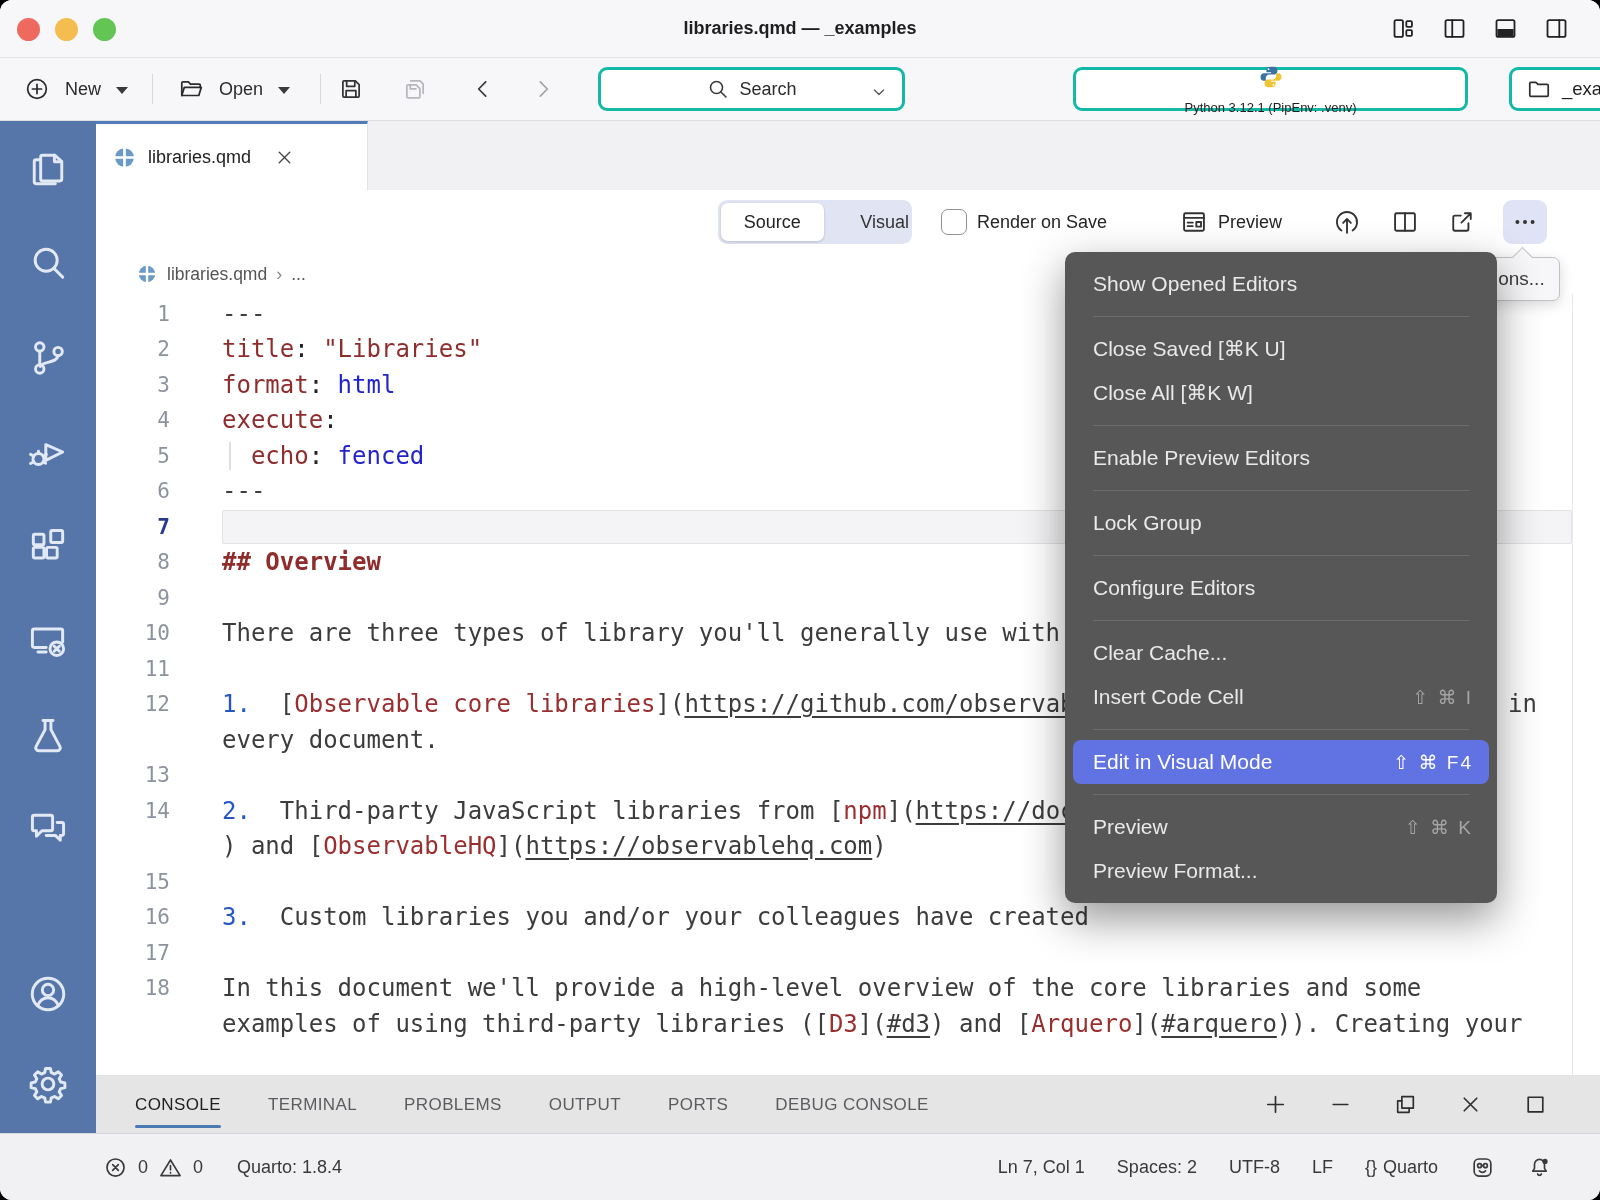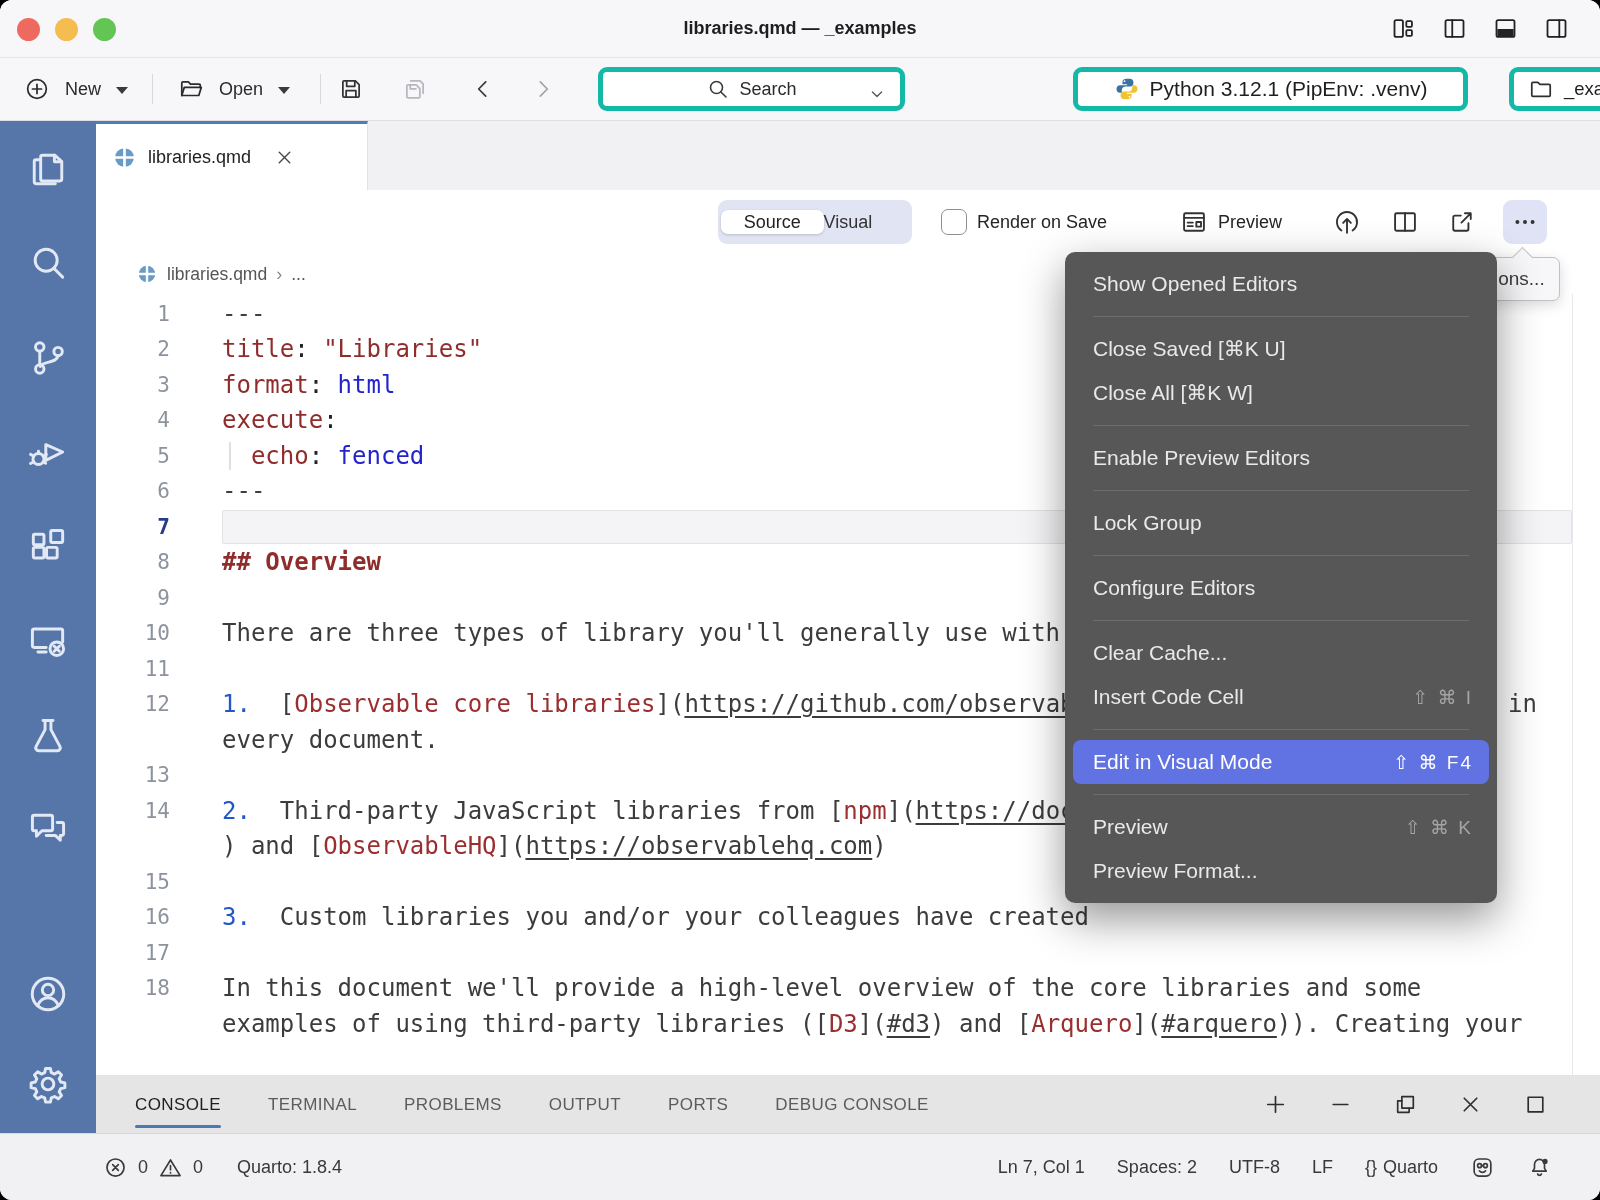--- a/index.html
+++ b/index.html
@@ -13,38 +13,38 @@
   .win-title{position:absolute;left:0;right:0;top:0;height:57px;display:flex;align-items:center;justify-content:center;font-size:18px;font-weight:600;color:#1e1e20;}
   .winctl{position:absolute;right:30px;top:15px;display:flex;gap:24px;color:#222;}
   .winctl .ic{width:27px;height:27px;}
   
   .toolbar{position:absolute;left:0;top:58px;right:0;height:62px;background:#f7f7f9;border-bottom:1px solid #dfdfe3;}
   .tb-item{position:absolute;top:0;height:62px;display:flex;align-items:center;gap:15px;font-size:18px;color:#2b2b2d;}
   .tb-sep{position:absolute;top:16px;width:1px;height:30px;background:#d8d8dc;}
   .ic26{width:26px;height:26px;}
   .ic24{width:24px;height:24px;}
   .caret{width:0;height:0;border-left:6px solid transparent;border-right:6px solid transparent;border-top:7px solid #3a3a3c;margin-top:3px;}
-  .pill{position:absolute;top:9px;height:44px;background:#fff;border:5px solid #14b8a6;border-radius:9px;display:flex;align-items:center;box-sizing:border-box;}
+  .pill{position:absolute;top:9px;height:44px;background:#fff;border:3px solid #14b8a6;border-radius:9px;display:flex;align-items:center;box-sizing:border-box;}
   .search-pill{left:598px;width:307px;justify-content:center;gap:9px;color:#2b2b2d;font-size:18px;}
   .search-chev{position:absolute;right:13px;top:12px;width:20px;height:20px;color:#555;}
-  .interp-pill{left:1073px;width:395px;justify-content:center;gap:10px;font-size:21px;color:#1f1f21;}
+  .interp-pill{left:1073px;width:395px;justify-content:center;gap:10px;font-size:13px;color:#1f1f21;flex-direction:column;}
   .proj-pill{left:1509px;width:180px;gap:10px;padding-left:14px;font-size:18.5px;color:#1f1f21;}
   
   .activitybar{position:absolute;left:0;top:121px;width:96px;height:1012px;background:#5676aa;color:#e2e9f4;}
   .ai{position:absolute;left:26px;width:44px;height:44px;}
   
   .tabstrip{position:absolute;left:96px;top:121px;right:0;height:69px;background:#f1f1f4;border-bottom:1px solid #e7e7ea;}
   .tab{position:absolute;left:0;top:0;width:272px;height:70px;background:#fff;border-top:3px solid #527cb8;border-right:1px solid #e3e3e6;box-sizing:border-box;display:flex;align-items:center;padding:0 16px;gap:11px;font-size:18px;color:#222;}
   .tab .q{width:25px;height:25px;}
   .tab .x{width:21px;height:21px;color:#444;margin-left:12px;}
   
   .edtool{position:absolute;left:96px;top:190px;right:0;height:64px;background:#fff;}
   .seg{position:absolute;left:622px;top:10px;width:194px;height:44px;background:#e1e4f3;border-radius:9px;display:flex;align-items:center;padding:3px;box-sizing:border-box;font-size:18px;color:#222;}
-  .seg .on{background:#fff;border-radius:7px;height:24px;display:flex;align-items:center;justify-content:center;flex:1.2;box-shadow:0 1px 3px rgba(0,0,0,.18);}
-  .seg .off{flex:1;display:flex;align-items:center;justify-content:flex-start;color:#333;}
+  .seg .on{background:#fff;border-radius:7px;height:38px;display:flex;align-items:center;justify-content:center;flex:1.2;box-shadow:0 1px 3px rgba(0,0,0,.18);}
+  .seg .off{flex:1;display:flex;align-items:center;justify-content:flex-end;color:#333;}
   .edt{position:absolute;top:0;height:64px;display:flex;align-items:center;gap:10px;font-size:18px;color:#252527;}
   .checkbox{width:26px;height:26px;border:1.6px solid #8f8f96;border-radius:7px;background:#fff;box-sizing:border-box;}
   .icbtn{width:28px;height:28px;color:#333;}
   .morebtn{position:absolute;left:1407px;top:10px;width:44px;height:44px;background:#dfe3f5;border-radius:9px;display:flex;align-items:center;justify-content:center;color:#333;}
   
   .breadcrumb{position:absolute;left:96px;top:254px;right:0;height:40px;background:#fff;display:flex;align-items:center;padding-left:40px;gap:9px;font-size:17.5px;color:#555;}
   .breadcrumb .q{width:22px;height:22px;}
   .bc-chev{color:#8a8a8e;font-size:18px;}
   
   .codearea{position:absolute;left:96px;top:294px;right:0;height:781px;background:#fff;padding-top:2px;box-sizing:border-box;}

